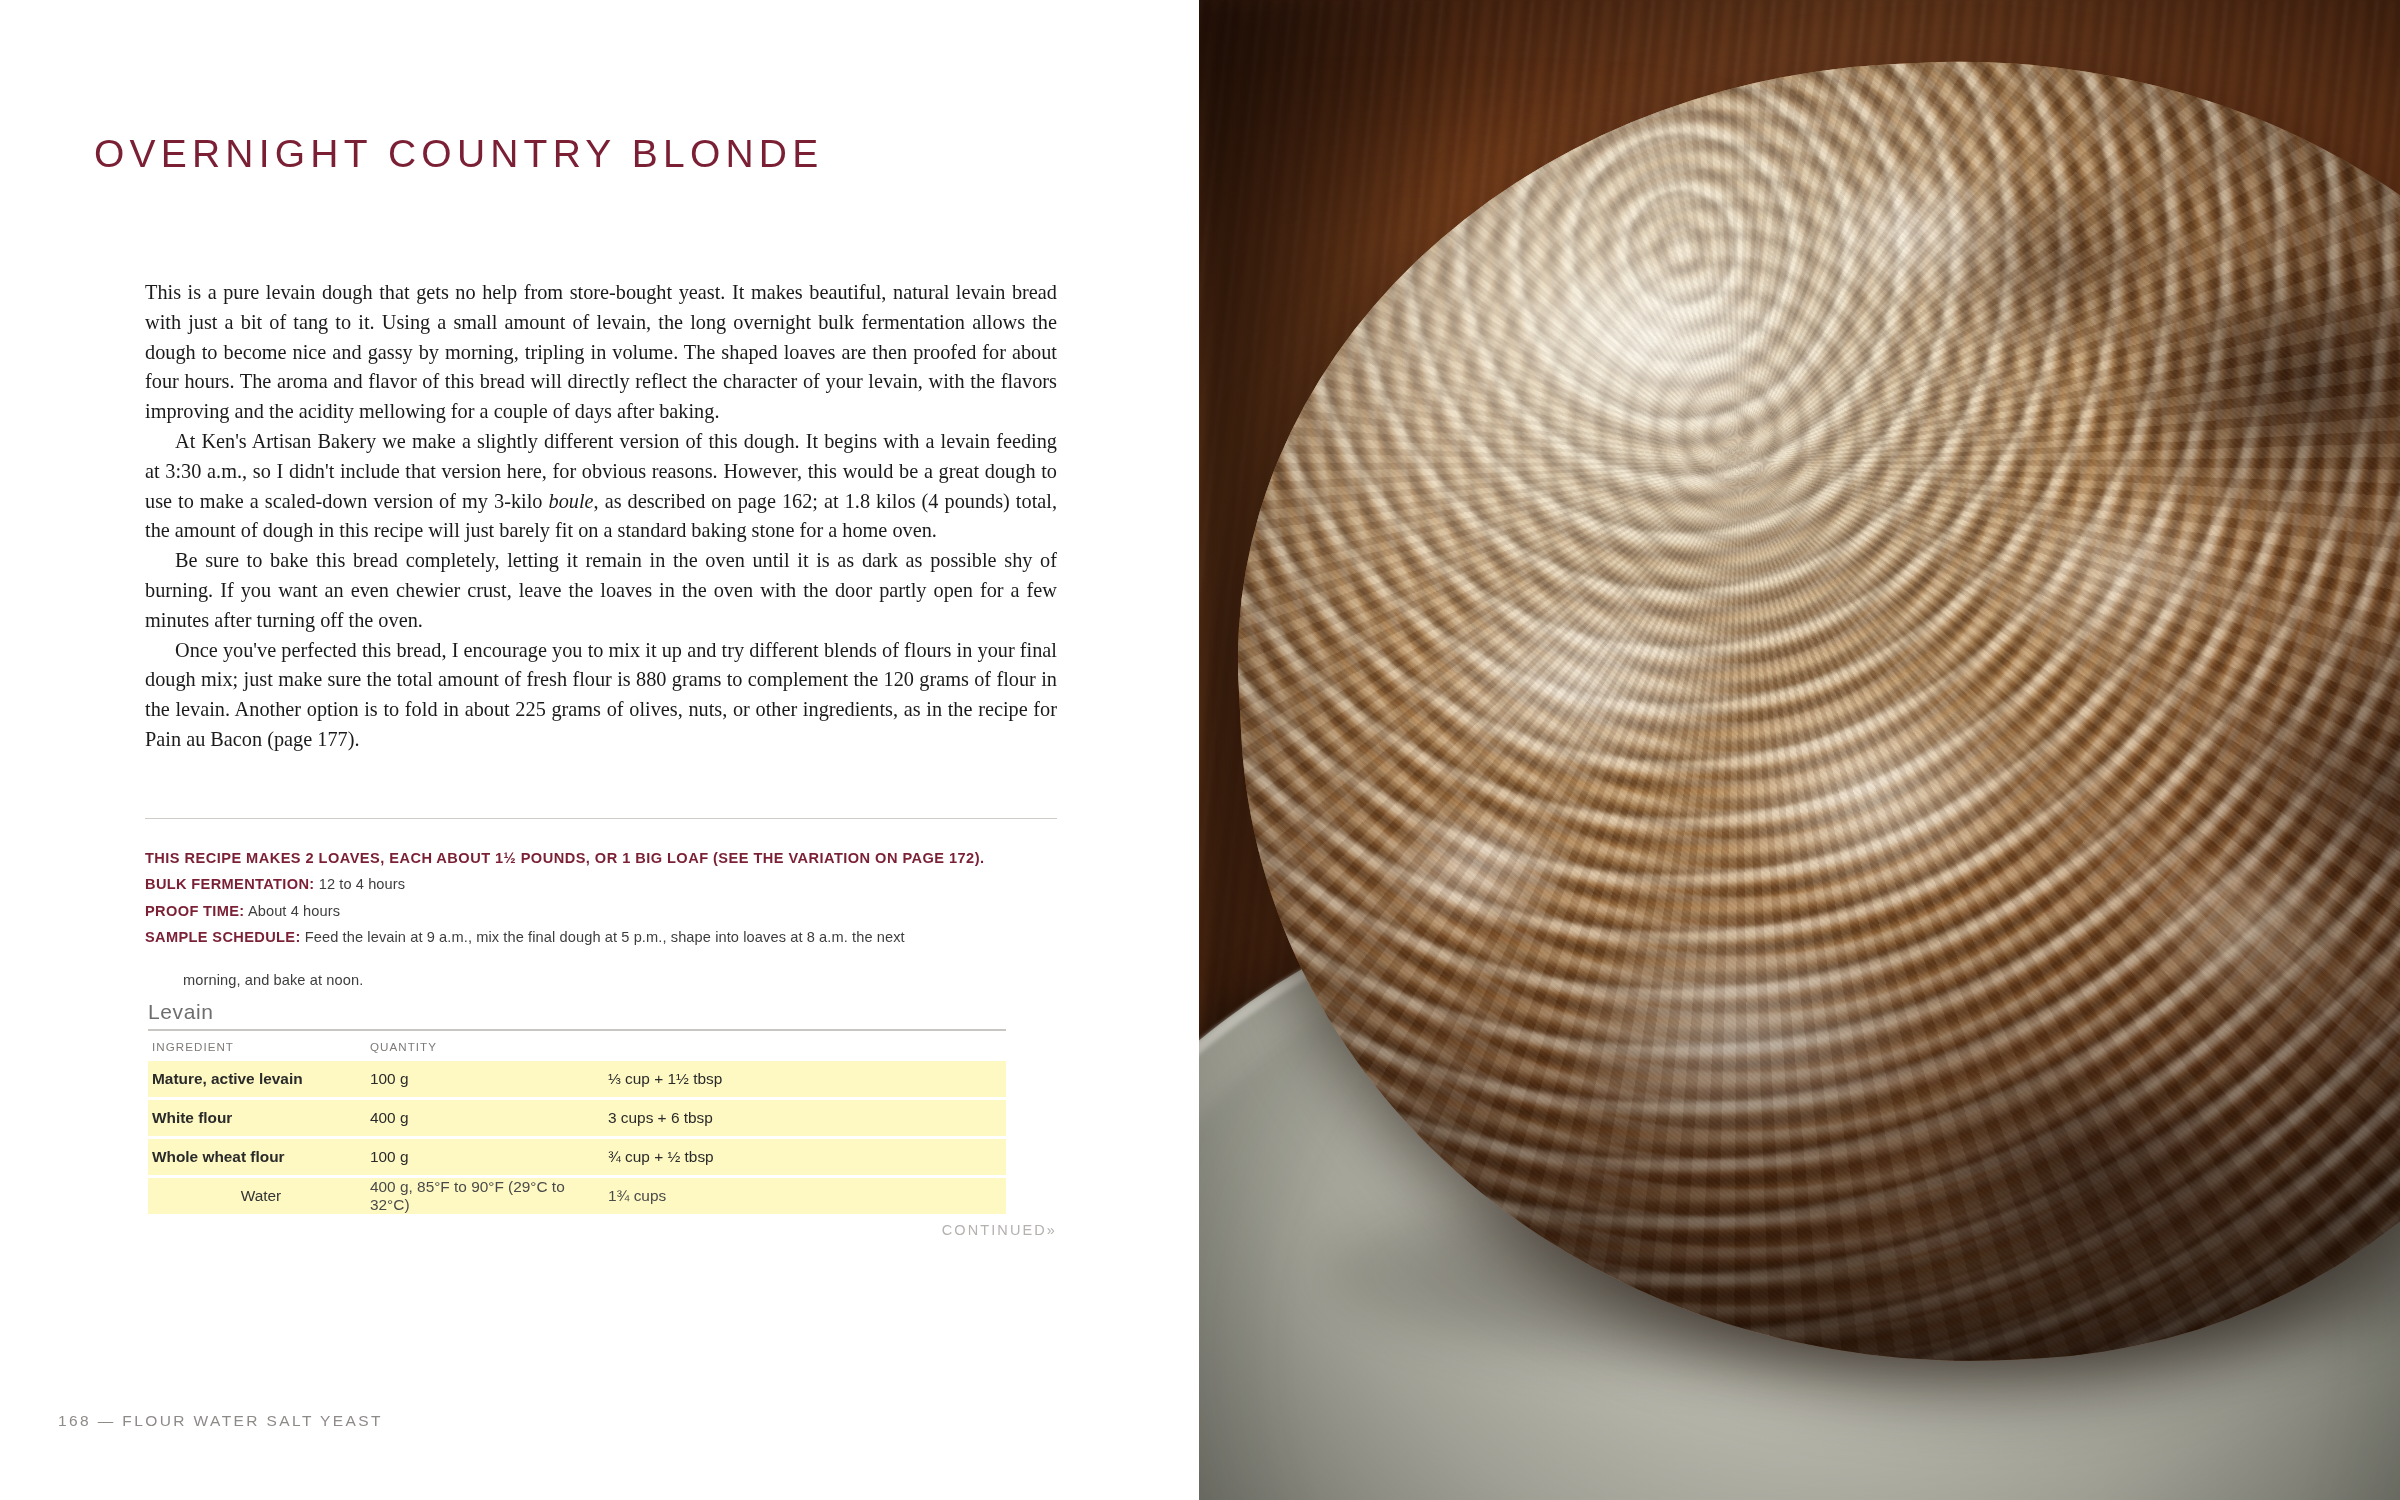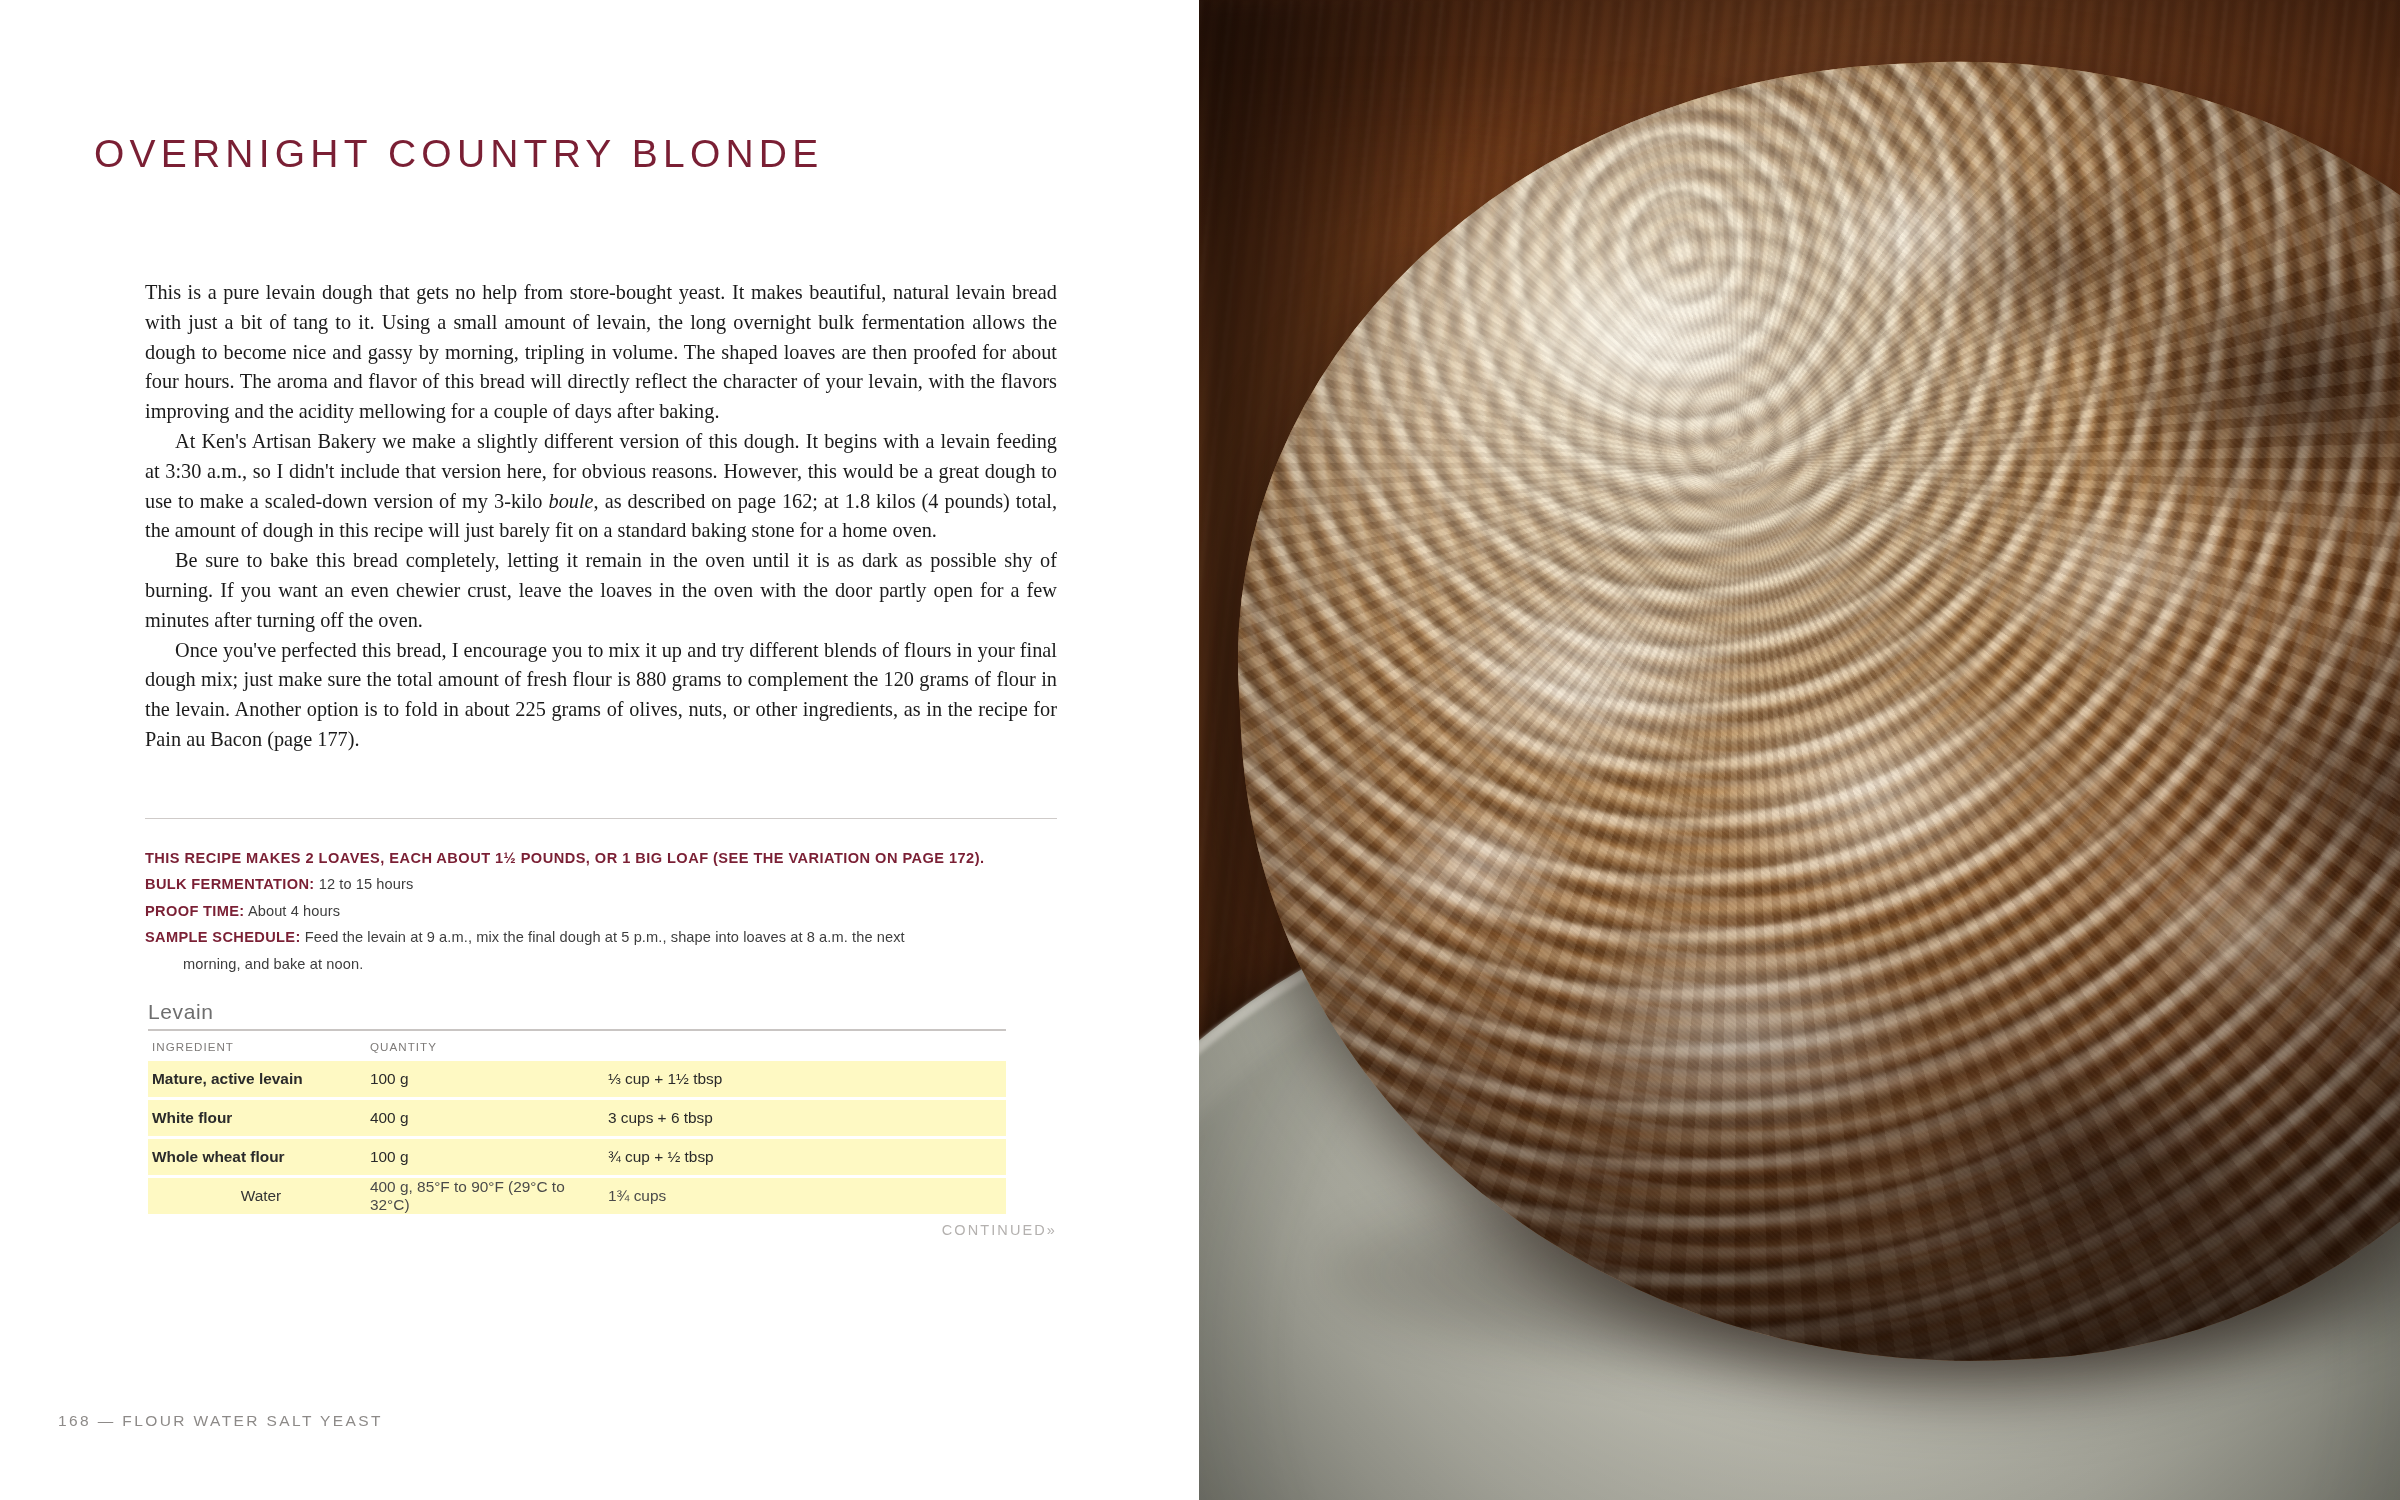--- a/index.html
+++ b/index.html
@@ -78,20 +78,21 @@
     letter-spacing:0.35px;
   }
   .meta-line.headline .meta-label { letter-spacing:0.45px; }
   .meta-value { color:#3d3d3d; }
   .meta-cont {
     display:block;
     padding-left:38px;
     font-size:14.6px;
     line-height:26.4px;
     color:#3d3d3d;
+    margin-top:16px;
   }
 
   
   #ingredient-table {
     position:absolute;
     left:148px; top:1000px;
     width:858px;
     font-family:"Liberation Sans", sans-serif;
   }
   .tbl-caption {
@@ -366,21 +367,21 @@
     </div>
 
     <div class="rule-thin" id="rule-above-meta"></div>
 
     <div id="meta-block">
       <div class="meta-line headline">
         <span class="meta-label">THIS RECIPE MAKES 2 LOAVES, EACH ABOUT 1½ POUNDS, OR 1 BIG LOAF (SEE THE VARIATION ON PAGE 172).</span>
       </div>
       <div class="meta-line">
         <span class="meta-label">BULK FERMENTATION:</span>
-        <span class="meta-value">12 to 15 hours</span>
+        <span class="meta-value">12 to 4 hours</span>
       </div>
       <div class="meta-line">
         <span class="meta-label">PROOF TIME:</span>
         <span class="meta-value">About 4 hours</span>
       </div>
       <div class="meta-line">
         <span class="meta-label">SAMPLE SCHEDULE:</span>
         <span class="meta-value">Feed the levain at 9 a.m., mix the final dough at 5 p.m., shape into loaves at 8 a.m. the next</span>
         <span class="meta-cont">morning, and bake at noon.</span>
       </div>

